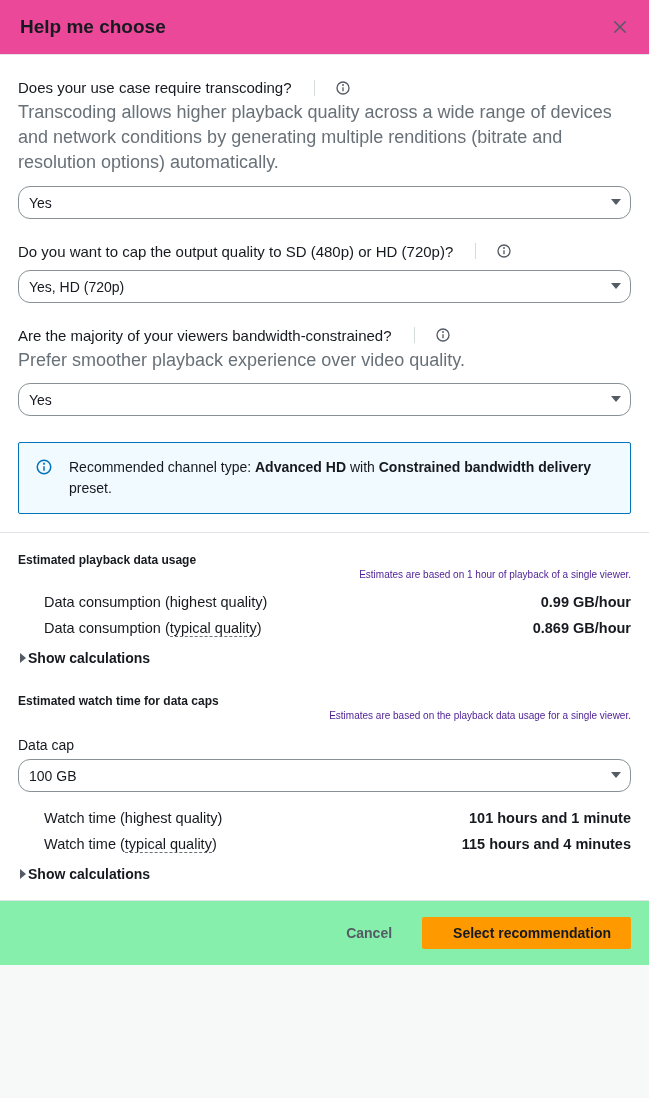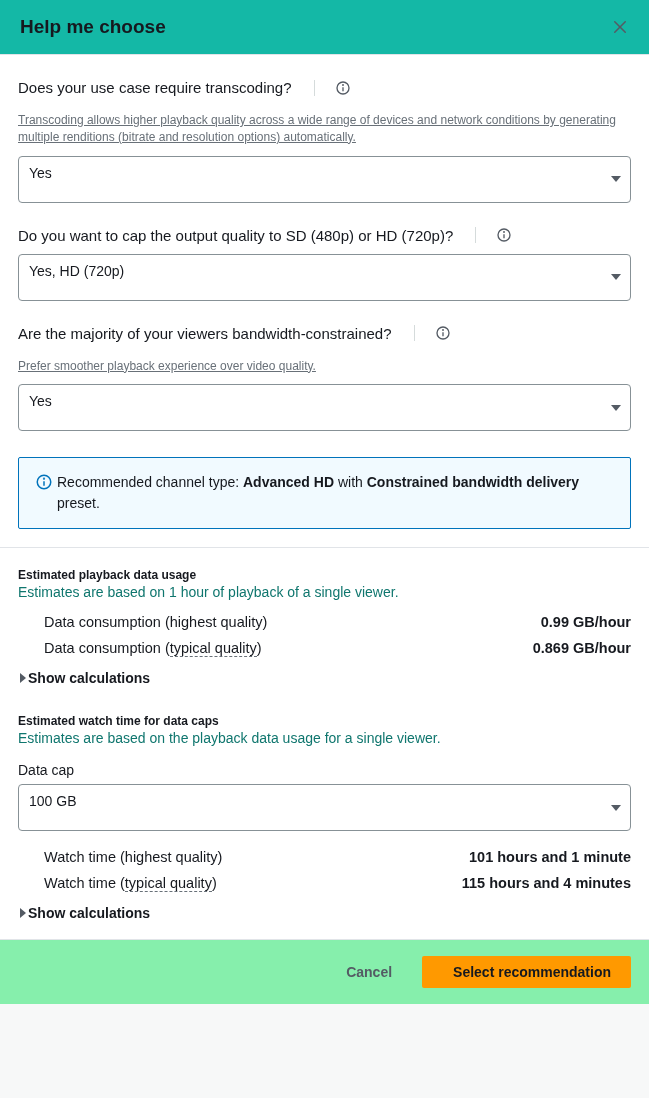--- a/index.html
+++ b/index.html
@@ -7,21 +7,21 @@
     margin: 0; padding: 0;
     font-family: "Amazon Ember", "Helvetica Neue", Arial, sans-serif;
     font-size: 14px;
     color: #16191f;
     background: #f7f8f8;
     width: 649px;
   }
   .header {
     display: flex; justify-content: space-between; align-items: center;
     padding: 16px 20px;
-    background: #14b8a6;
+    background: #ec4899;
     border-bottom: 1px solid #e1e4e8;
   }
   .header h1 {
     font-size: 19px; font-weight: 700; margin: 0;
   }
   .close-icon {
     width: 18px; height: 18px; cursor: pointer; stroke: #545b64;
   }
   .body {
     background: #fff;
@@ -36,72 +36,72 @@
   .qrow .qlabel {
     font-size: 15px; font-weight: 400; color: #16191f;
   }
   .divider {
     width: 1px; height: 16px; background: #d5dbdb; margin: 0 4px 0 6px;
   }
   .info-icon {
     width: 16px; height: 16px; stroke: #545b64; fill: none;
   }
   .hint {
-    color: #687078; font-size: 12px; margin-top: 16px; line-height: 1.4; text-decoration: underline;
+    color: #687078; font-size: 18px; margin-top: 4px; line-height: 1.4;
   }
   .select-wrap {
     position: relative;
     margin-top: 10px;
   }
   .select-wrap select,
   .select-wrap .fake-select {
     width: 100%;
     padding: 7px 30px 7px 10px;
     font-size: 14px;
     border: 1px solid #879196;
-    border-radius: 4px;
+    border-radius: 12px;
     background: #fff;
     appearance: none;
     -webkit-appearance: none;
     color: #16191f;
-    height: 47px;
+    height: 33px;
     line-height: 18px;
   }
   .select-caret {
     position: absolute; right: 10px; top: 50%;
     transform: translateY(-50%);
     pointer-events: none;
   }
   .select-caret svg { width: 10px; height: 10px; fill: #545b64; }
   .recommend-box {
     margin-top: 26px;
     border: 1px solid #0073bb;
     background: #f1faff;
     border-radius: 2px;
     padding: 14px 16px;
     display: flex;
-    gap: 4px;
+    gap: 16px;
     align-items: flex-start;
   }
   .recommend-box .info-icon-solid {
     width: 18px; height: 18px; flex-shrink: 0;
     stroke: #0073bb; fill: none; stroke-width: 2;
     margin-top: 1px;
   }
   .recommend-text { font-size: 14px; line-height: 1.5; }
   .recommend-text b { font-weight: 700; }
   hr.section-divider {
     border: none; border-top: 1px solid #e1e4e8;
     margin: 18px -18px 0 -18px;
   }
   .section-title {
     font-size: 12px; font-weight: 700; margin: 20px 0 2px 0;
   }
   .section-hint {
-    color: #0f766e; font-size: 14px; margin: 0 0 14px 0;
+    color: #4c1d95; font-size: 10px; margin: 0 0 14px 0; text-align: right;
   }
   .kvrow {
     display: flex; justify-content: space-between;
     font-size: 14.5px; margin: 10px 0;
   }
   .kvrow .k { color: #16191f; margin-left: 26px; }
   .kvrow .v { font-weight: 700; color: #16191f; }
   .dotted {
     border-bottom: 1px dashed #687078;
   }

